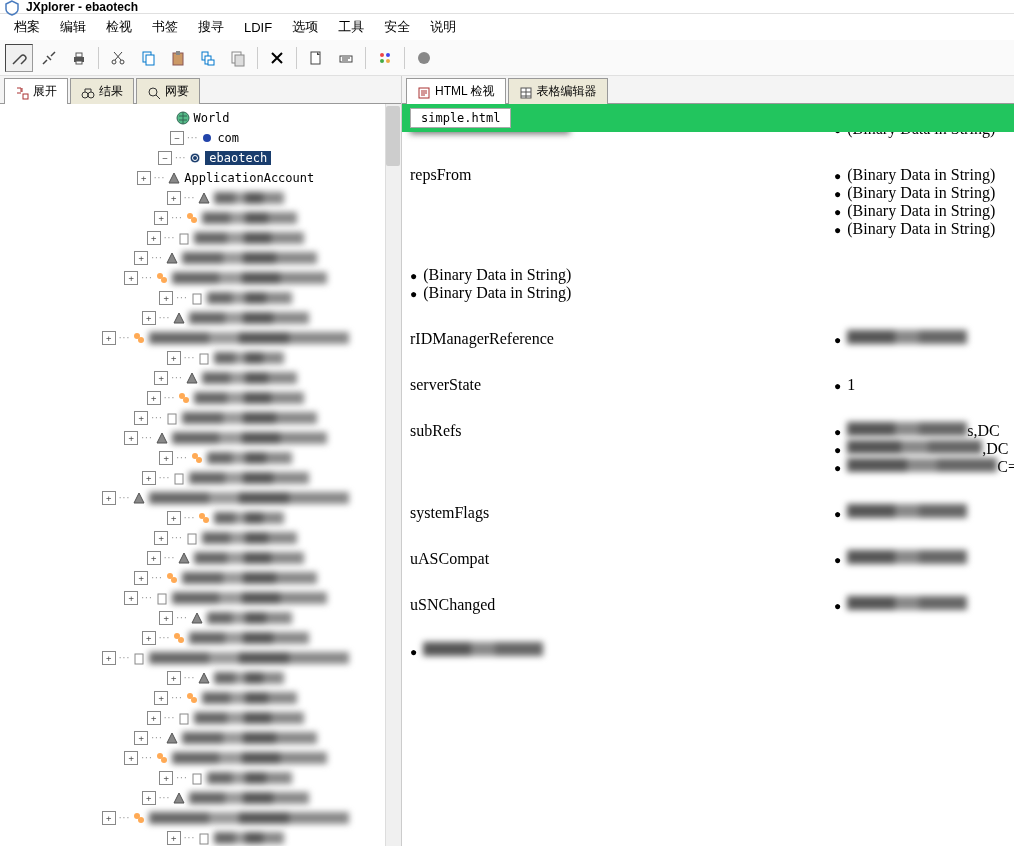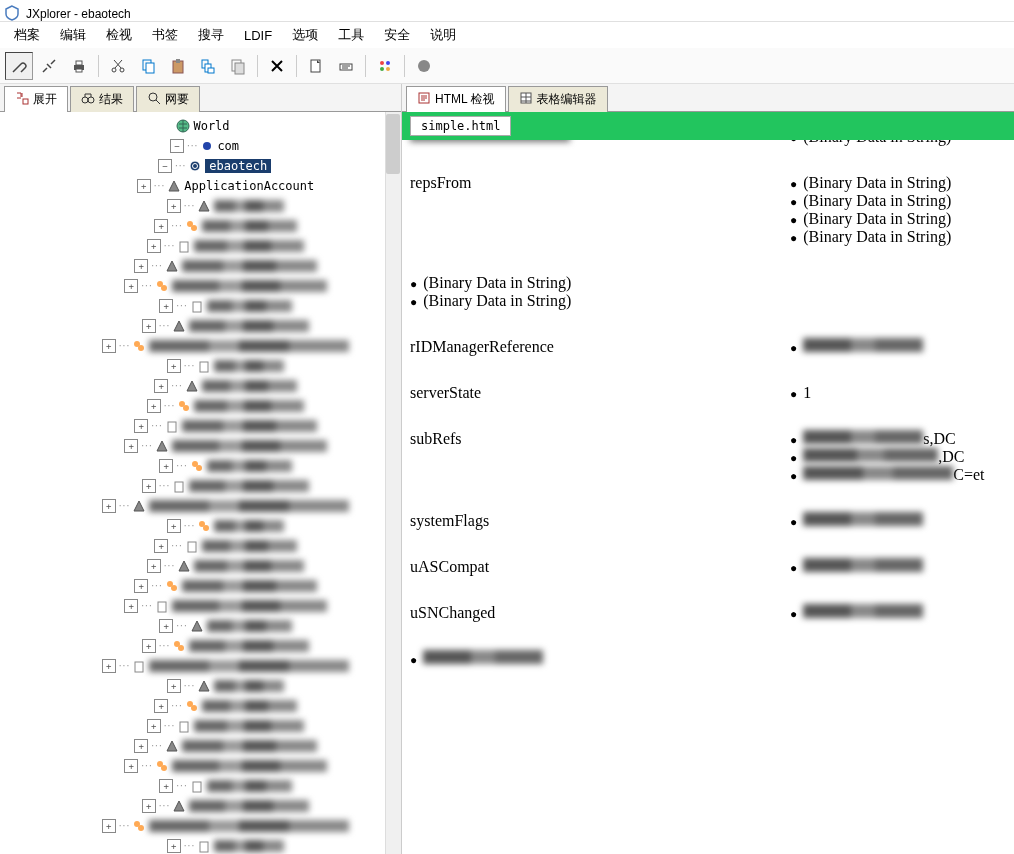--- a/index.html
+++ b/index.html
@@ -6,26 +6,27 @@
 body {
   font-family: "Microsoft YaHei", "SimSun", Arial, sans-serif;
   font-size: 12px;
   background: #fff;
   width: 1014px;
   height: 854px;
   overflow: hidden;
   color: #000;
 }
 .title-bar {
-  height: 22px;
-  display: flex;
-  align-items: flex-end;
+  height: 14px;
+  display: flex;
+  align-items: flex-start;
   padding: 0 4px;
   border-bottom: 1px solid #e0e0e0;
   gap: 6px;
+  font-weight: bold;
 }
 .app-icon {
   width: 16px; height: 16px;
   display: inline-flex; align-items: center; justify-content: center;
   color: #4a7cbf;
 }
 .menu-bar {
   height: 26px;
   display: flex;
   align-items: center;
@@ -72,21 +73,21 @@
 .tab-row {
   height: 28px;
   display: flex;
   align-items: flex-end;
   background: #f4f4f4;
   border-bottom: 1px solid #999;
   padding-left: 4px;
 }
 .tab {
   display: flex;
-  align-items: flex-start;
+  align-items: flex-end;
   gap: 4px;
   padding: 4px 10px;
   border: 1px solid #999;
   border-bottom: none;
   background: #ece9d8;
   margin-right: 2px;
   cursor: pointer;
   position: relative;
   top: 1px;
 }
@@ -151,20 +152,21 @@
 .attr-area {
   flex: 1;
   overflow: hidden;
   padding: 0;
 }
 .attr-row {
   display: flex;
   padding: 2px 8px;
   font-family: "Times New Roman", serif;
   font-size: 16px;
+  gap: 44px;
 }
 .attr-name {
   width: 380px;
   flex-shrink: 0;
 }
 .attr-vals {
   flex: 1;
   display: flex;
   flex-direction: column;
 }

